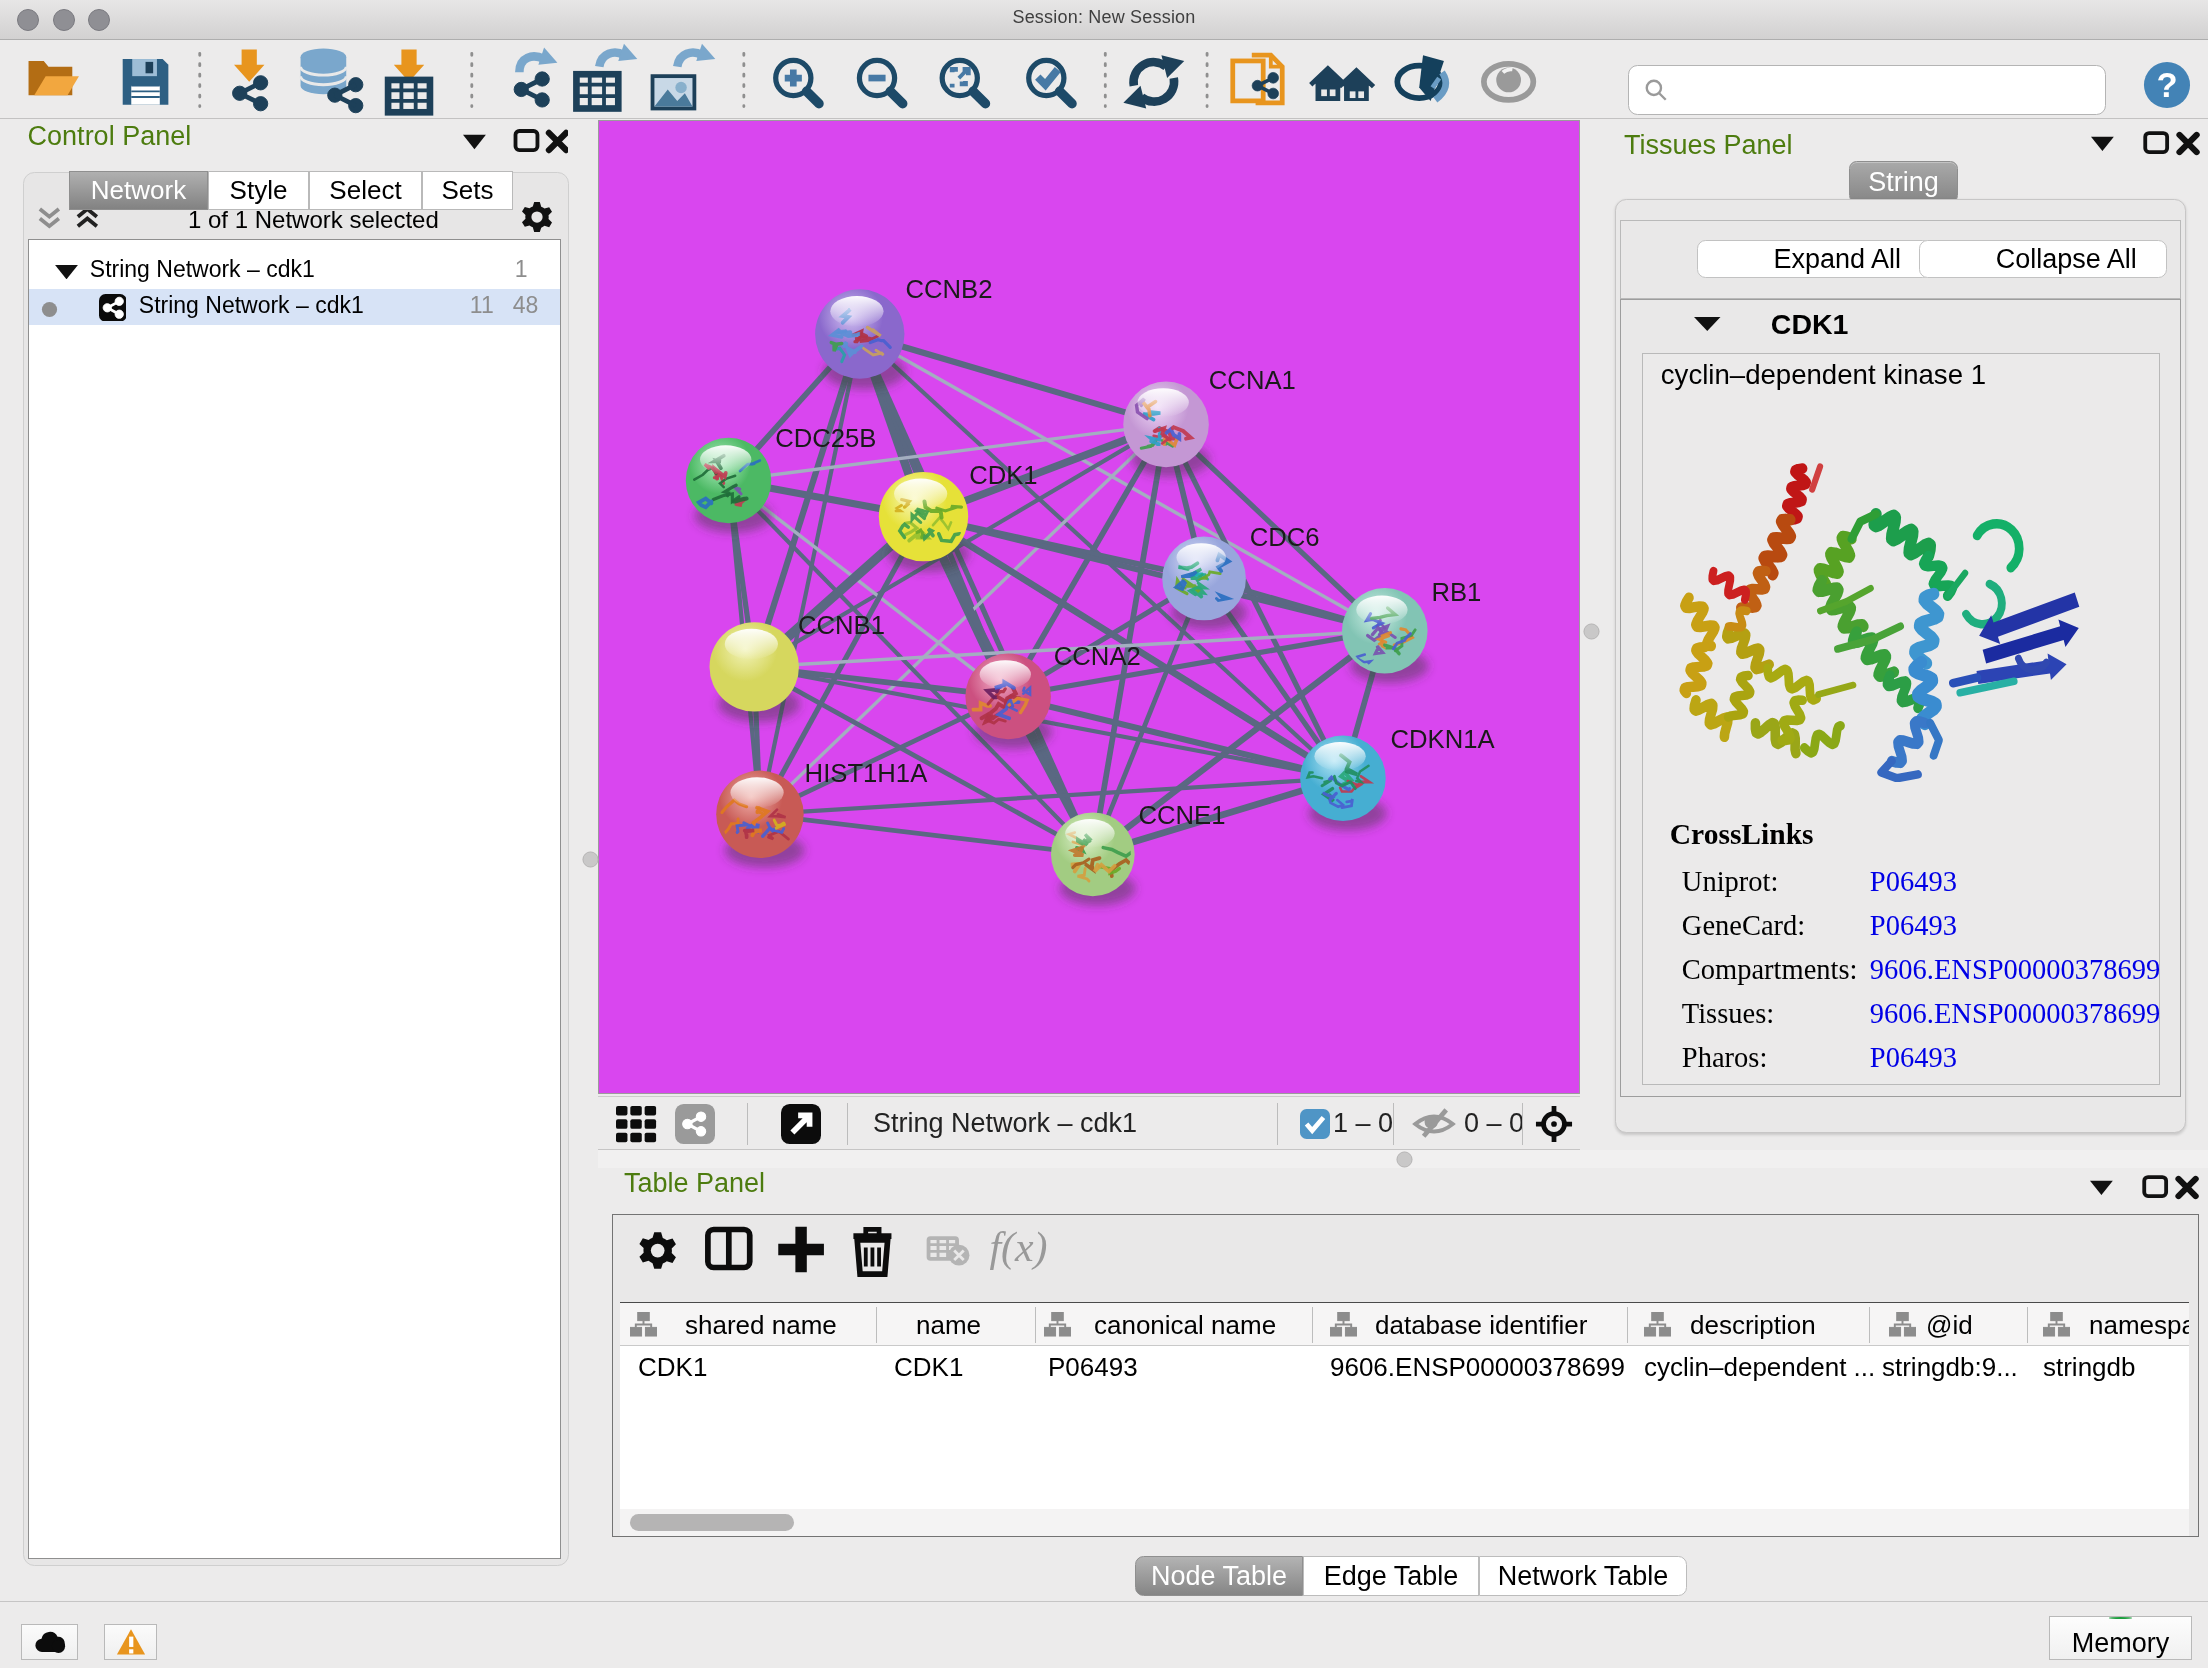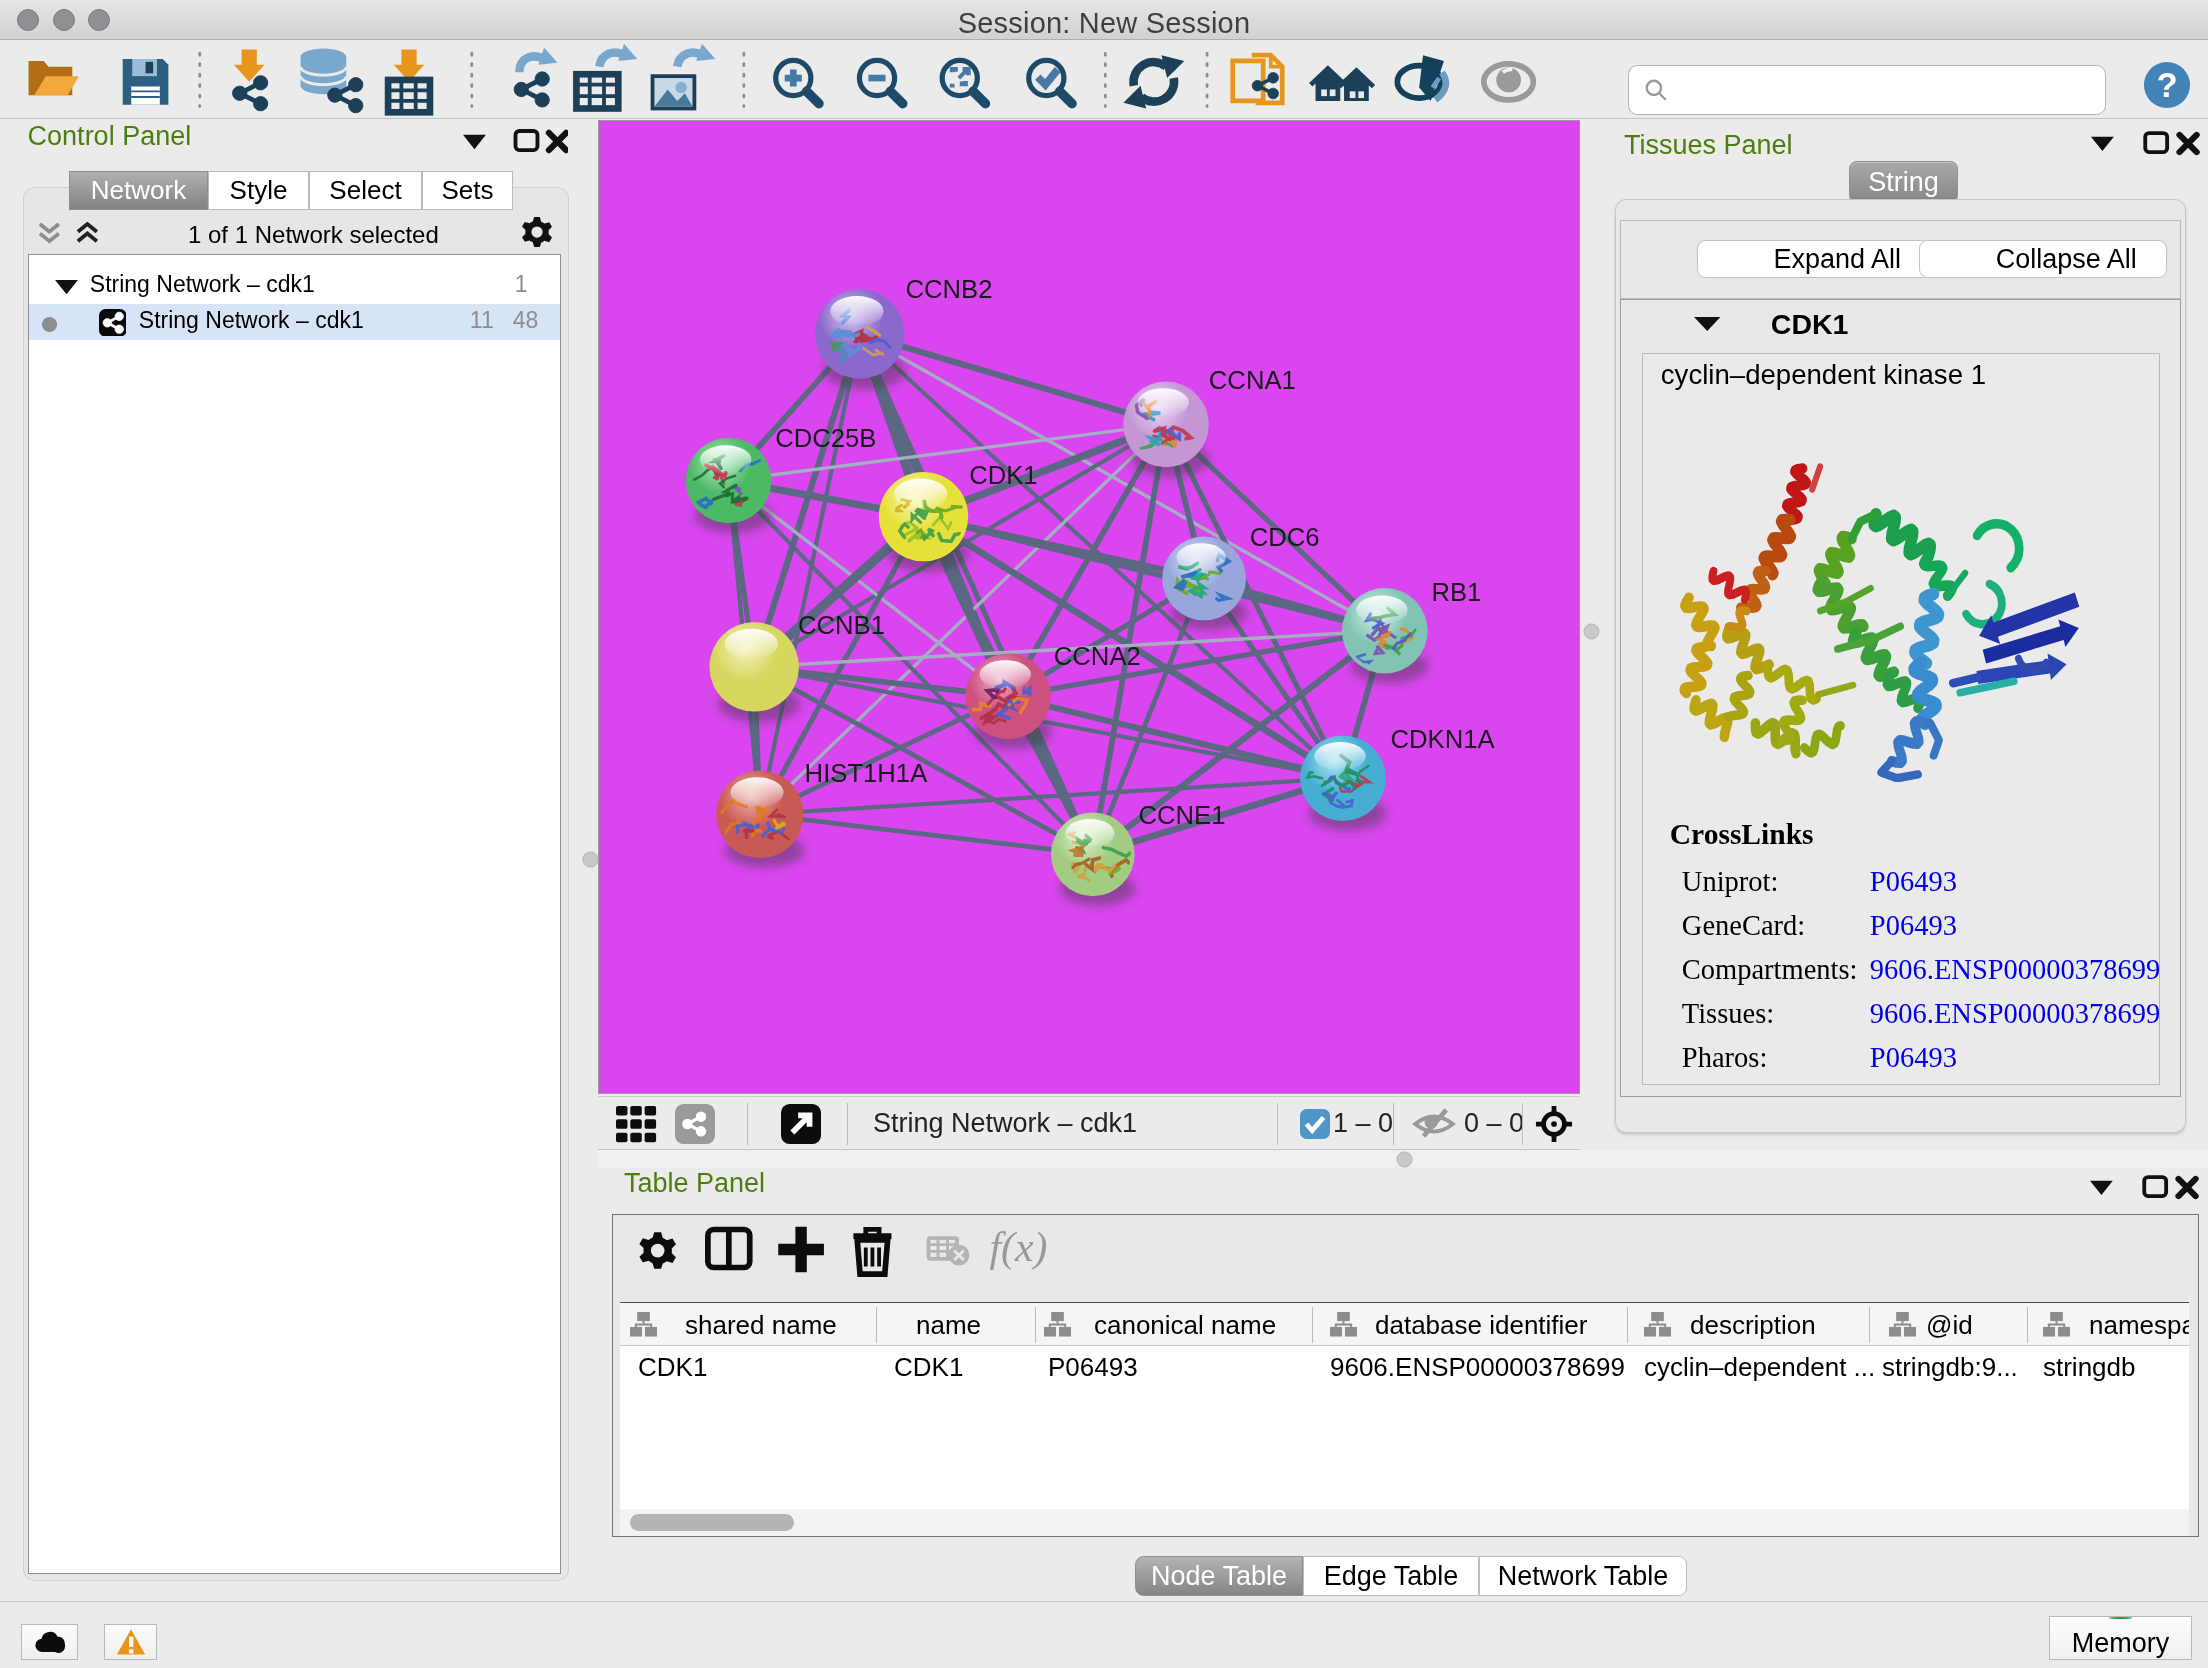--- a/index.html
+++ b/index.html
@@ -1,32 +1,32 @@
 <!DOCTYPE html>
 <html style="font-size:15px"><head><meta charset="utf-8"><style>
 html,body{margin:0;padding:0;}
 body{width:2208px;height:1668px;overflow:hidden;font-family:"Liberation Sans",sans-serif;background:#ecebeb;}
 .abs{position:absolute;}
 #win{position:relative;width:2208px;height:1668px;}
 
 #titlebar{left:0;top:0;width:2208px;height:39px;background:linear-gradient(#e7e6e6,#d2d1d1);border-bottom:1px solid #aeaeae;}
 .tl{position:absolute;top:8.6px;width:22px;height:22px;border-radius:50%;background:#8f8f94;border:1px solid #7a7a80;box-sizing:border-box;}
-#title{position:absolute;top:6.7px;left:0;width:100%;text-align:center;font-size:29px;color:#3f3f3f;font-weight:500;letter-spacing:0.2px;}
+#title{position:absolute;top:6.7px;left:0;width:100%;text-align:center;font-size:18px;color:#3f3f3f;font-weight:500;letter-spacing:0.2px;}
 
 #toolbar{left:0;top:40px;width:2208px;height:78px;background:#ecebeb;border-bottom:1px solid #c3c2c2;}
 #searchbox{position:absolute;left:1628px;top:25px;width:476px;height:48px;background:#fff;border:1.9px solid #b4b4b4;border-radius:9.5px;}
 #searchbox svg{position:absolute;left:13.3px;top:9.5px;}
 
 .ptitle{font-size:27px;color:#4d7c0f;}
 
 #cp{left:0;top:119px;width:588px;height:1482px;}
 #cp-tabs{position:absolute;left:69px;top:52px;height:39px;display:flex;z-index:5;}
 .tab{box-sizing:border-box;height:39px;border:1px solid #b9b9b9;background:#fff;color:#000;font-size:26px;display:flex;align-items:center;justify-content:center;}
 .tab.sel{background:linear-gradient(#b0b0b0,#828282);color:#fff;border-color:#8f8f8f;}
-#cp-pane{position:absolute;left:23px;top:68px;width:544px;height:1392px;background:#e7e6e6;border:1px solid #cfcfcf;border-radius:11.4px;}
+#cp-pane{position:absolute;left:23px;top:53px;width:544px;height:1392px;background:#e7e6e6;border:1px solid #cfcfcf;border-radius:11.4px;}
 #cp-tree{position:absolute;left:3.8px;top:66px;width:533px;height:1320px;background:#fff;border:1.9px solid #8f8f8f;box-sizing:border-box;}
 .trow{position:absolute;left:0;width:100%;height:36px;font-size:23px;}
 
 #canvas{left:598px;top:120px;width:982px;height:974px;background:#d946ef;border:1px solid #9b9b9b;box-sizing:border-box;}
 #nvtool{left:598px;top:1096px;width:982px;height:54px;border-top:1px solid #cccbcb;border-bottom:1px solid #c6c5c5;background:#ecebeb;box-sizing:border-box;}
 #nvtool .lbl{position:absolute;top:10.5px;font-size:27px;color:#222;}
 .vsep{position:absolute;top:5.7px;height:42px;width:0;border-left:1px solid #bcbcbc;}
 
 #rp{left:1582px;top:119px;width:627px;height:1038px;}
 #rp-pane{position:absolute;left:33px;top:80px;width:569px;height:932px;background:#e9e8e8;border:1px solid #c7c6c6;border-radius:11.4px;box-shadow:0 1.9px 2.9px rgba(0,0,0,0.15);}

